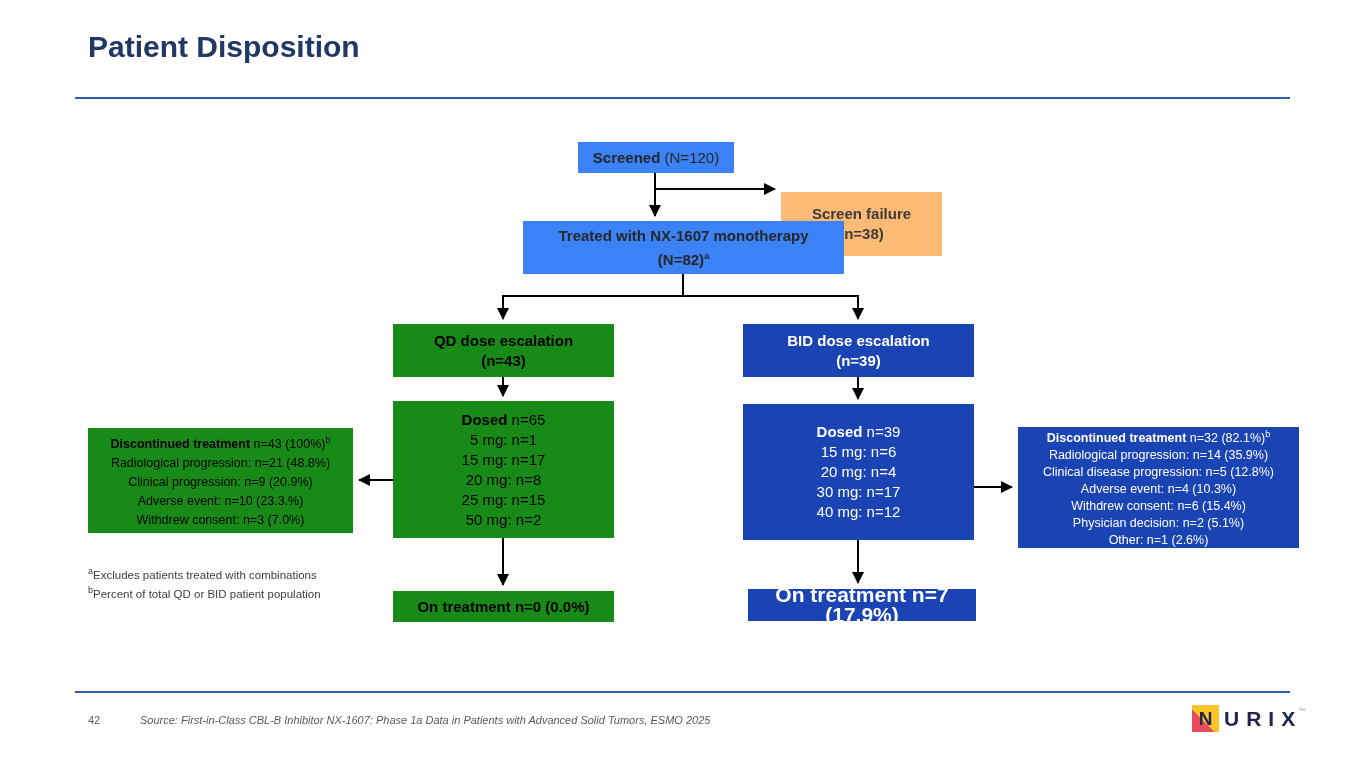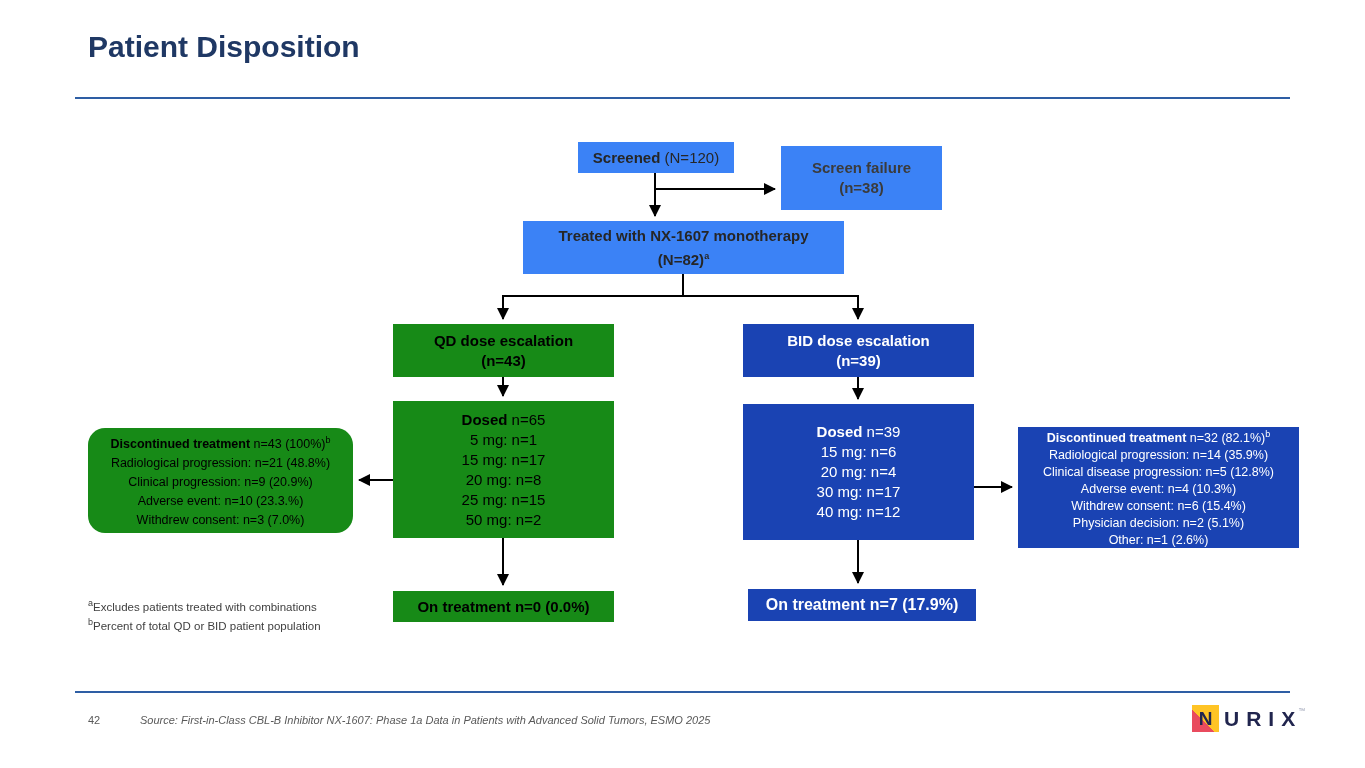--- a/index.html
+++ b/index.html
@@ -13,40 +13,40 @@
   }
   .rule{position:absolute;left:75px;width:1215px;height:2px;background:#2E5EA4;}
   .rule.top{top:97px;}
   .rule.bottom{top:691px;}
 
   .box{
     position:absolute;box-sizing:border-box;display:flex;flex-direction:column;
     justify-content:center;align-items:center;text-align:center;line-height:20px;
   }
   .lightgray{background:#3b82f6;color:#262626;}
-  .gray{background:#3b82f6;color:#3B3B3B;}
+  .gray{background:#fdba74;color:#3B3B3B;margin-top:46px;}
   .green{background:#178A17;color:#000000;}
   .blue{background:#1A43B3;color:#ffffff;}
   .b{font-weight:bold;}
   sup{font-size:9px;}
 
   .screened{left:578px;top:142px;width:156px;height:31px;font-size:15px;}
   .screen-failure{left:781px;top:146px;width:161px;height:64px;font-size:15px;font-weight:bold;}
   .treated{left:523px;top:221px;width:321px;height:53px;font-size:15px;font-weight:bold;align-items:center;}
   .qd-escalation{left:393px;top:324px;width:221px;height:53px;font-size:15px;font-weight:bold;}
   .bid-escalation{left:743px;top:324px;width:231px;height:53px;font-size:15px;font-weight:bold;}
   .qd-dosed{left:393px;top:401px;width:221px;height:137px;font-size:15px;}
   .bid-dosed{left:743px;top:404px;width:231px;height:136px;font-size:15px;}
-  .qd-discontinued{left:88px;top:428px;width:265px;height:105px;font-size:12.5px;line-height:19px;border-radius:17px;}
+  .qd-discontinued{left:88px;top:428px;width:265px;height:105px;font-size:12.5px;line-height:19px;}
   .bid-discontinued{left:1018px;top:427px;width:281px;height:121px;font-size:12.5px;line-height:17px;text-align:center;}
   .qd-ontreatment{left:393px;top:591px;width:221px;height:31px;font-size:15px;font-weight:bold;}
-  .bid-ontreatment{left:748px;top:589px;width:228px;height:32px;font-size:16px;font-weight:bold;}
+  .bid-ontreatment{left:748px;top:589px;width:228px;height:32px;font-size:21px;font-weight:bold;}
 
   .footnotes{
-    position:absolute;left:88px;top:596px;font-size:11.5px;line-height:15px;color:#404040;
+    position:absolute;left:88px;top:564px;font-size:11.5px;line-height:15px;color:#404040;
   }
   .page-number{position:absolute;left:88px;top:714px;font-size:11px;color:#595959;}
   .source{position:absolute;left:140px;top:714px;font-size:11px;font-style:italic;color:#595959;}
 
   .logo{position:absolute;left:1192px;top:705px;display:flex;align-items:center;}
   .logo-mark{
     width:27px;height:27px;
     background:linear-gradient(to bottom left,#FFC425 58%,#E94B5E 58%);
     display:flex;align-items:center;justify-content:center;
     color:#21254E;font-weight:bold;font-size:19px;

